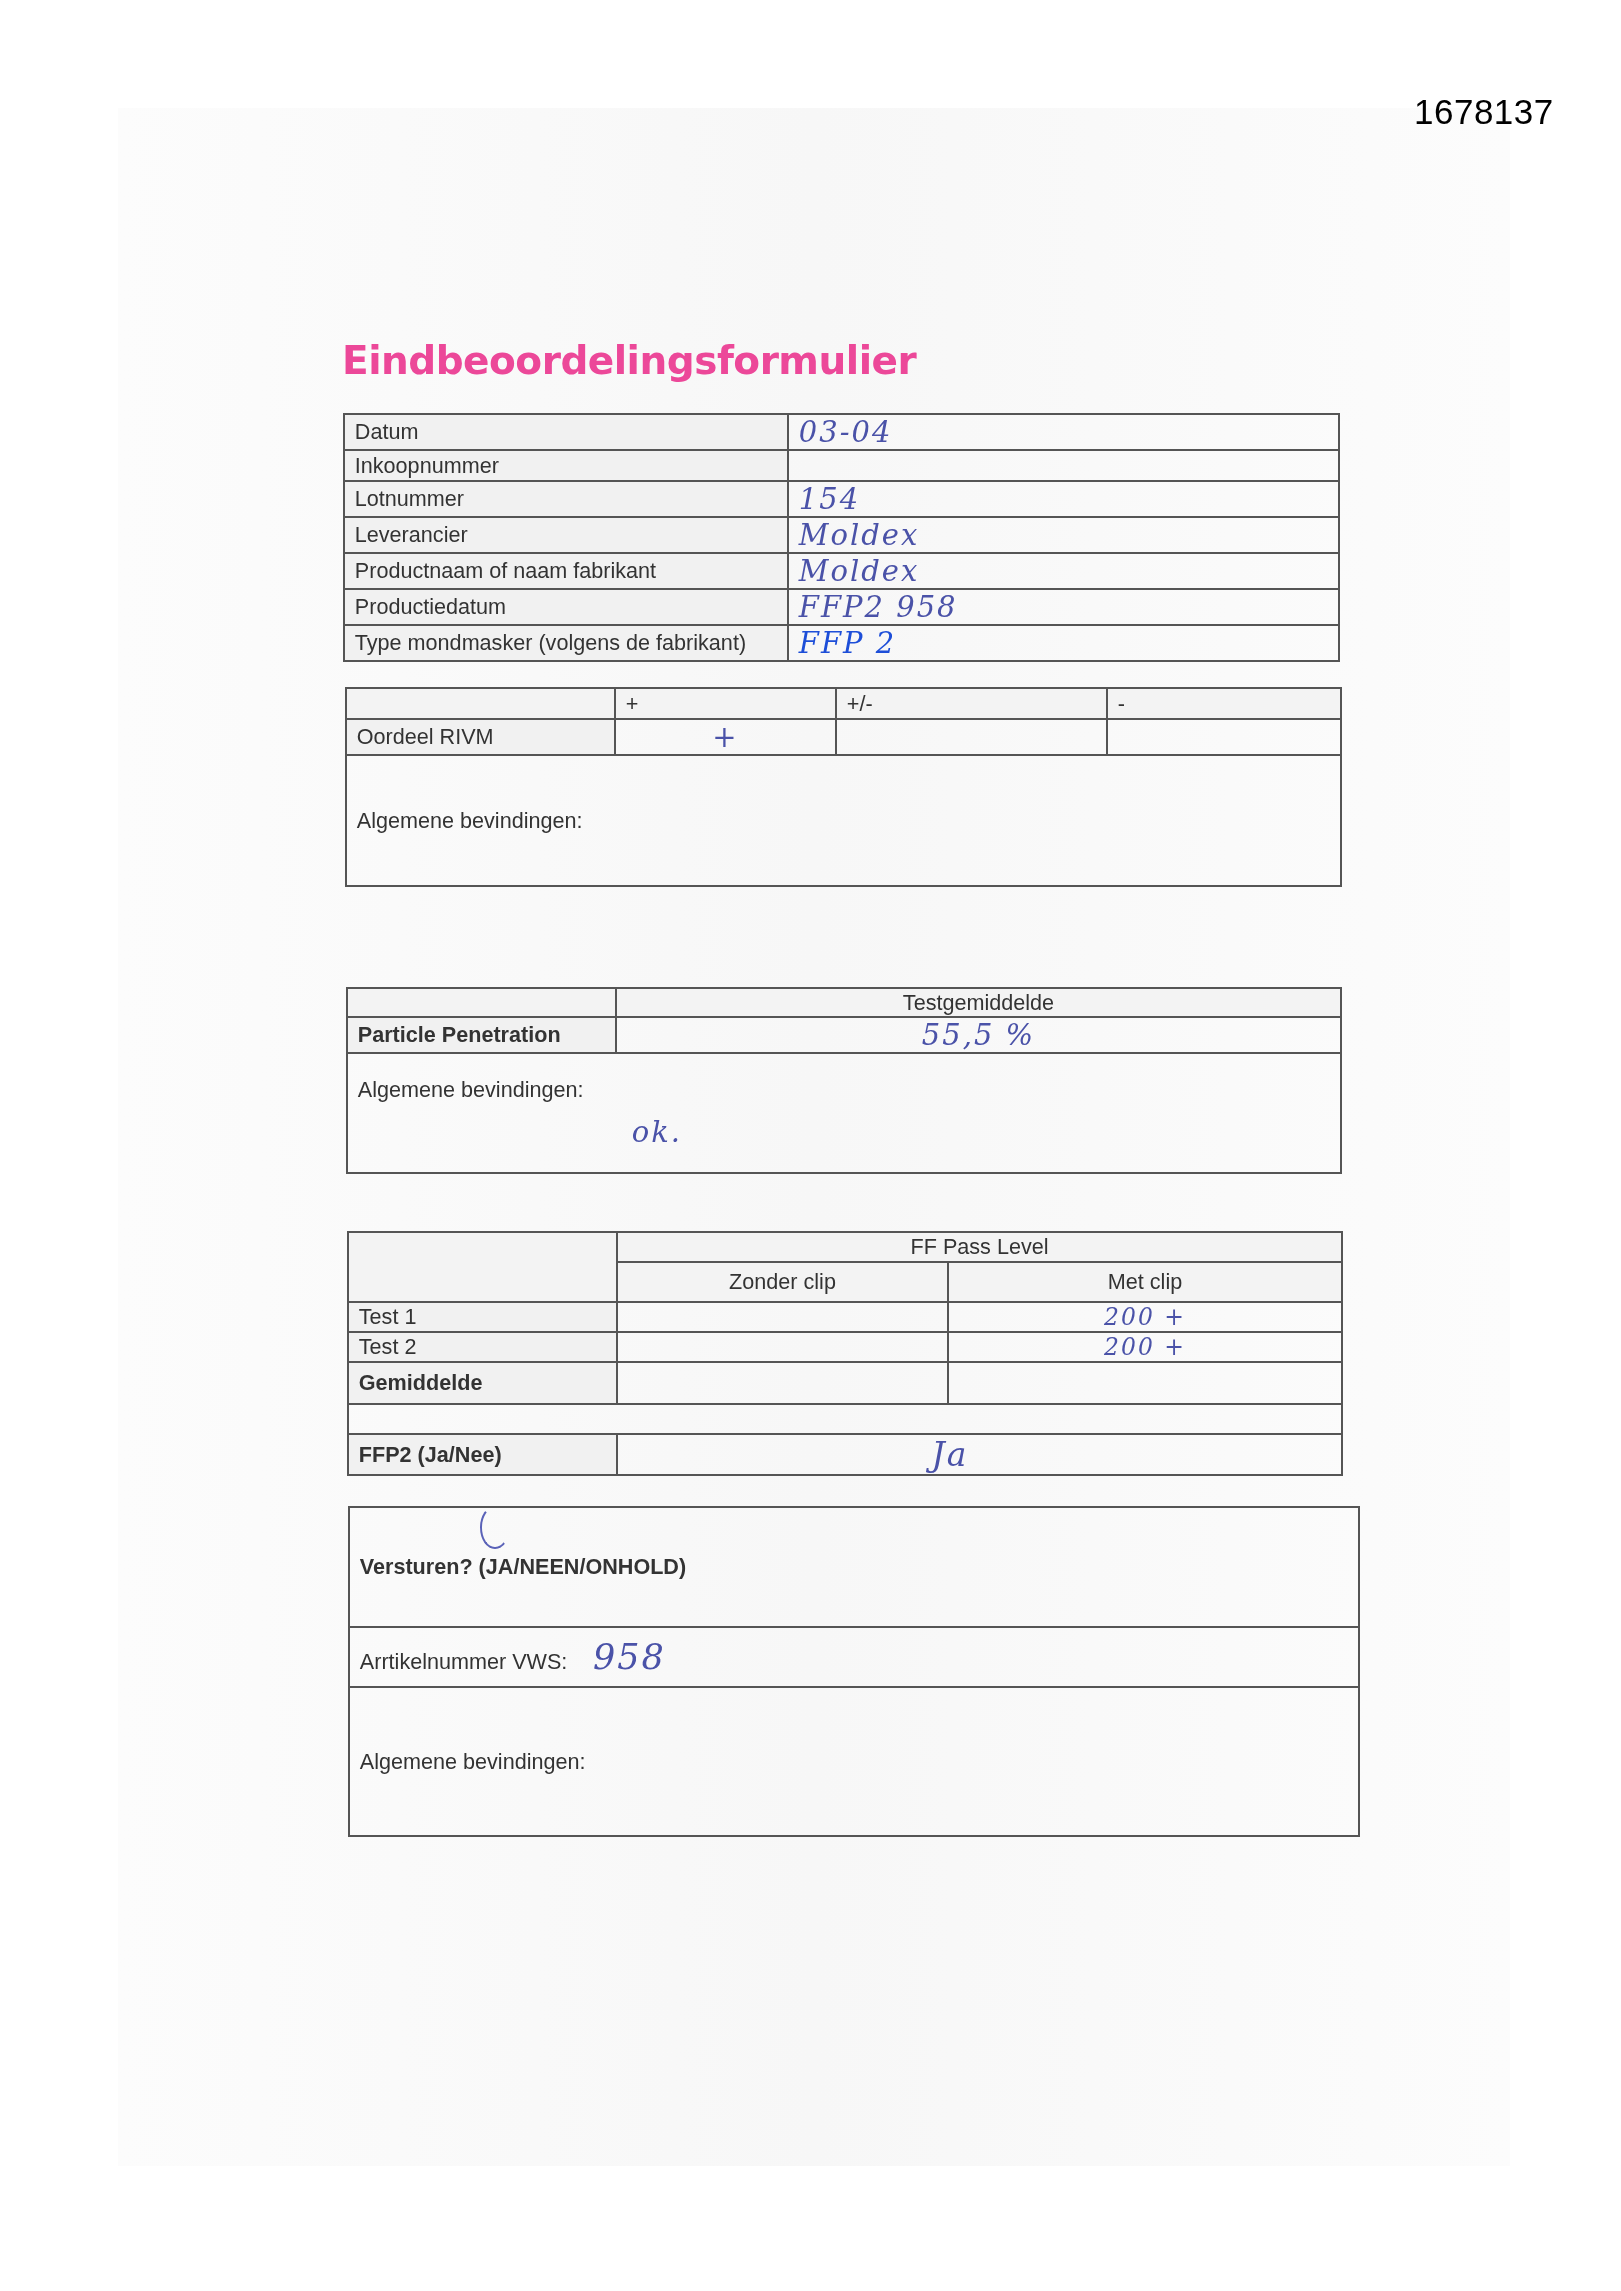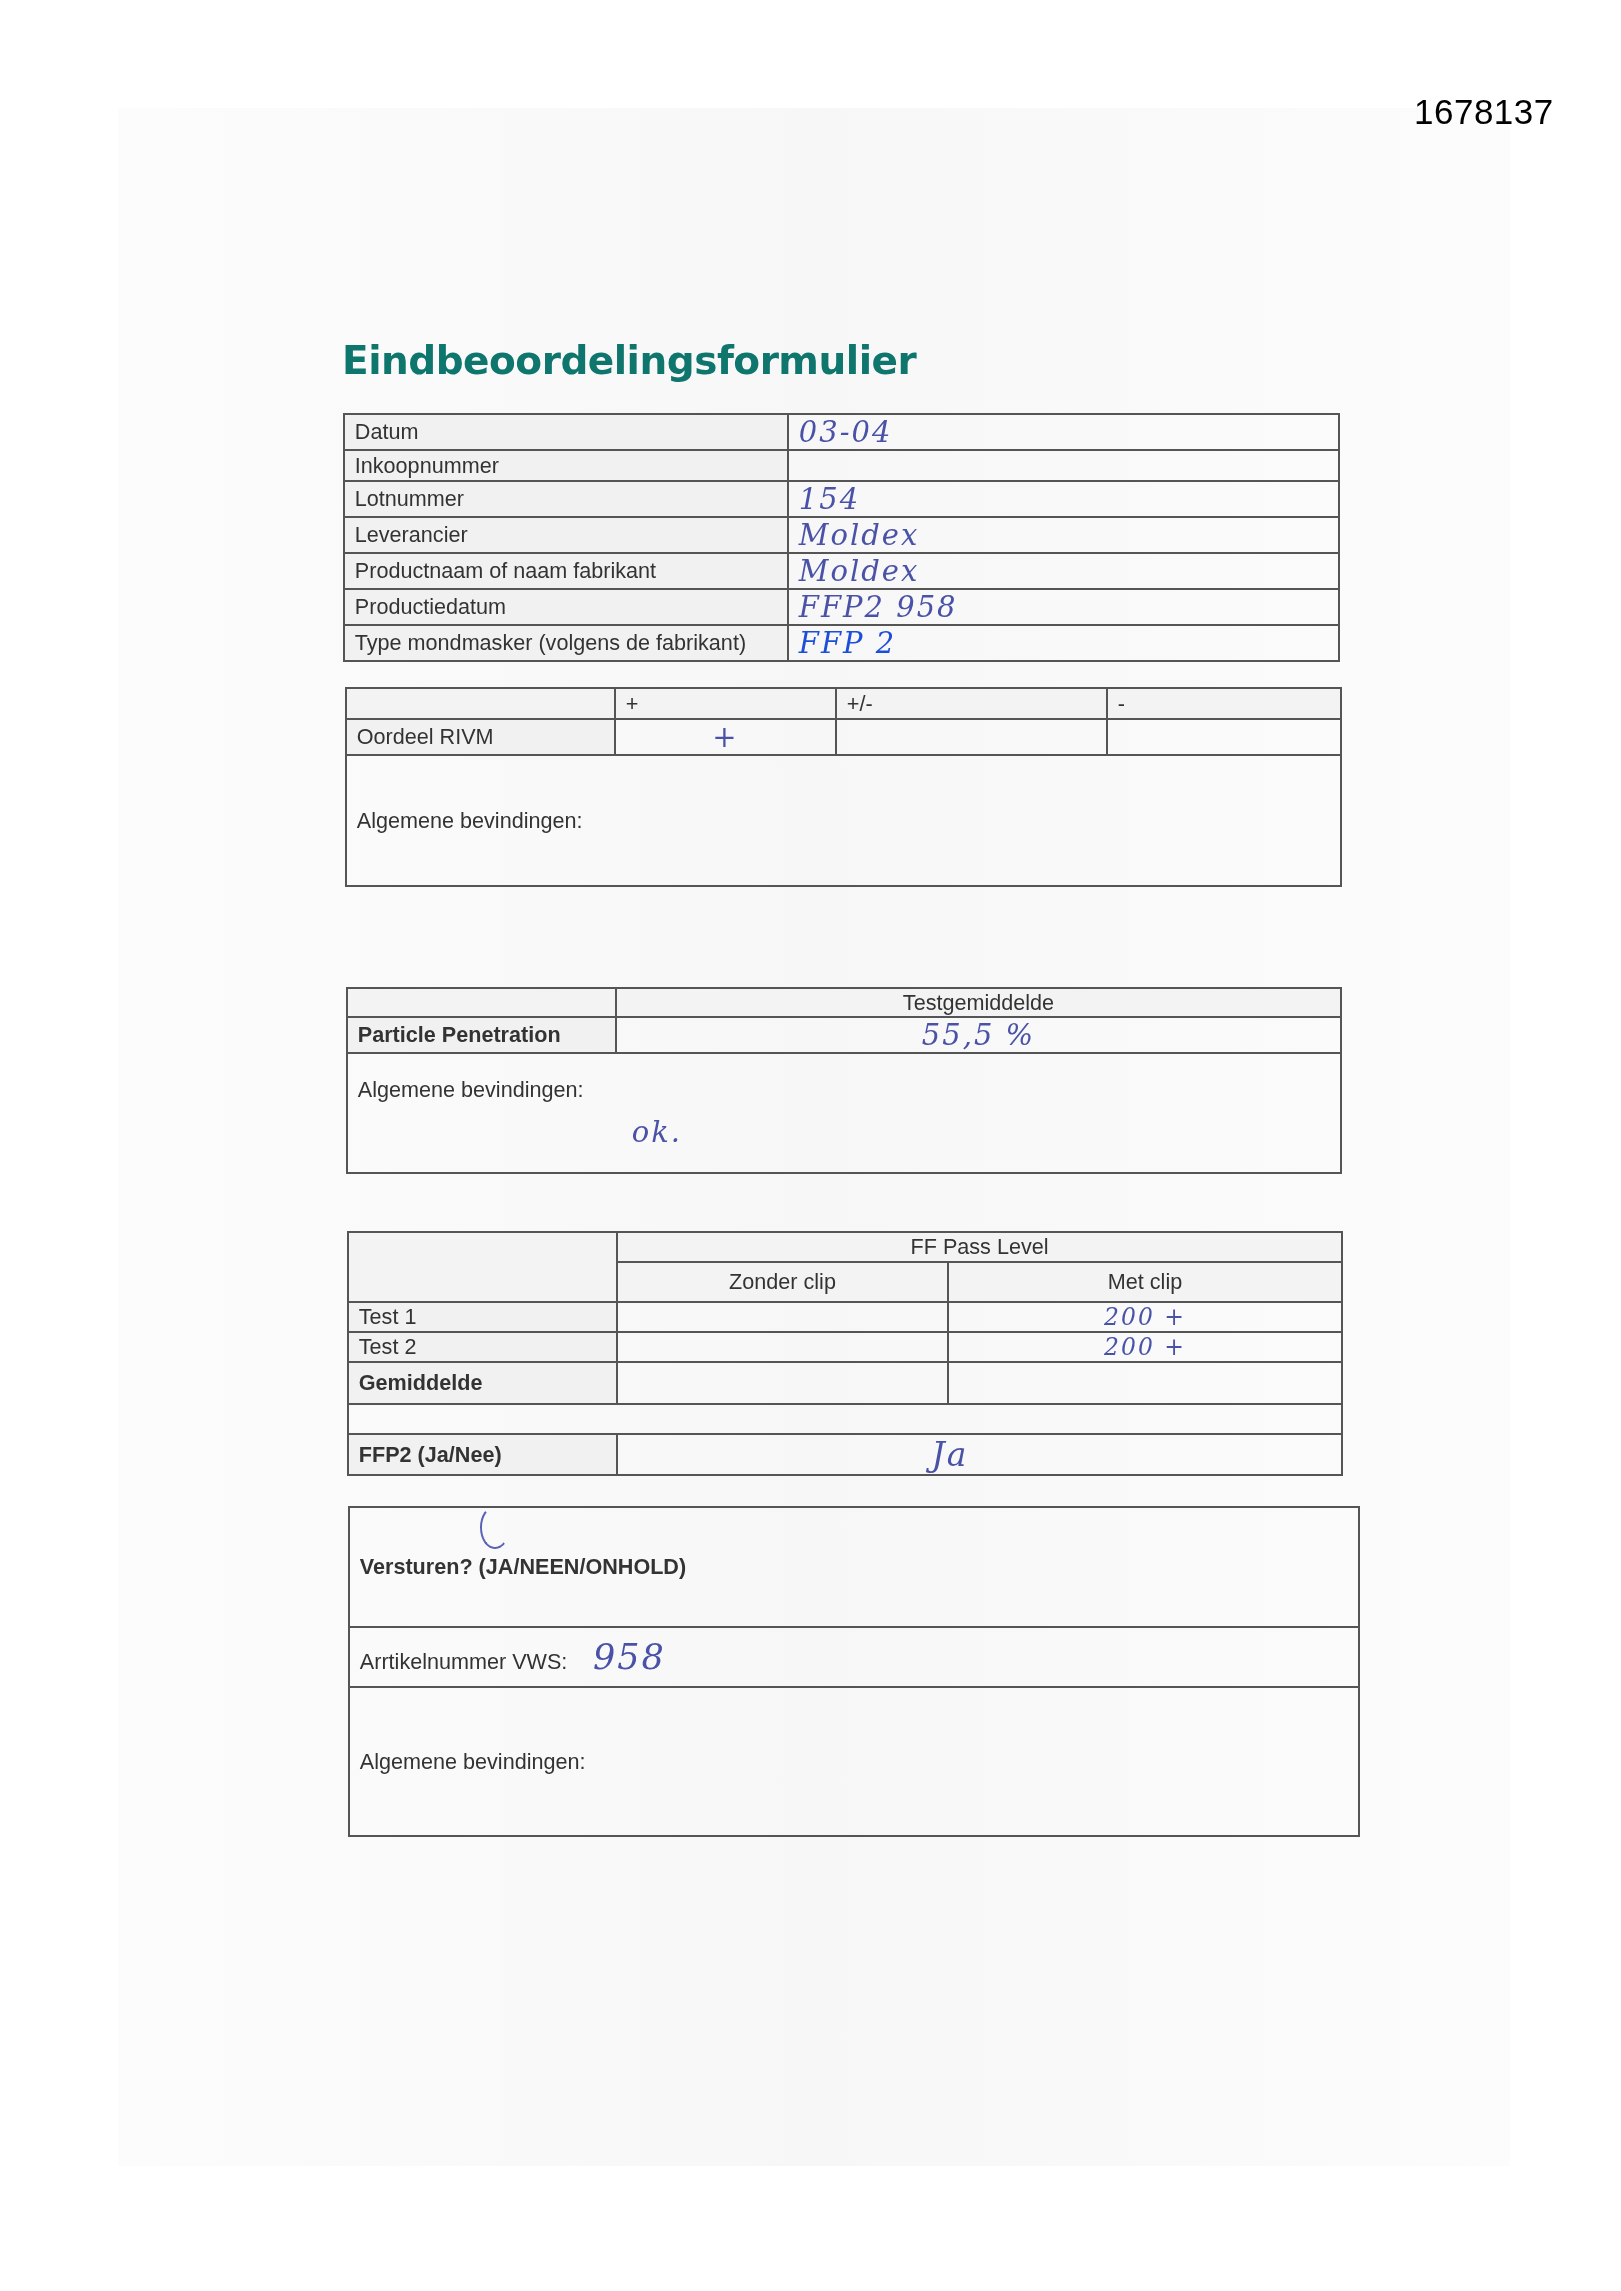--- a/index.html
+++ b/index.html
@@ -3,21 +3,21 @@
 <meta charset="utf-8">
 <style>
   html, body { margin: 0; padding: 0; background: #ffffff; }
   body { width: 1621px; height: 2292px; position: relative; overflow: hidden;
          font-family: "Liberation Sans", sans-serif; color: #2a2a2a; }
   .scan-band { position: absolute; left: 118px; top: 108px; width: 1392px; height: 2058px;
                background: linear-gradient(90deg, #fcfcfc 0%, #f7f7f7 50%, #fcfcfc 100%); }
   .page-number { position: absolute; left: 1414px; top: 74px; font-size: 35px; color: #000;
                  font-family: "Liberation Sans", sans-serif; letter-spacing: 0.5px; margin-top: 18px; }
   .title { position: absolute; left: 342px; top: 338px; font-size: 39px; font-weight: bold;
-           color: #0f766e; font-family: "DejaVu Sans", sans-serif; letter-spacing: -0.5px; }
+           color: #ec4899; font-family: "DejaVu Sans", sans-serif; letter-spacing: -0.5px; }
   table.form { position: absolute; border-collapse: collapse; table-layout: fixed; padding-left: 20px; }
   table.form td { border: 2px solid #555; padding: 0 9.8px; font-size: 21.6px; color: #333;
                   font-family: "Liberation Sans", sans-serif; vertical-align: middle;
                   white-space: nowrap; overflow: visible; }
   td.lbl { background: #f1f1f1; }
   td.hdr { background: #f3f3f3; }
   td.bold { font-weight: bold; }
   td.center { text-align: center; }
   td.top { vertical-align: top; padding-top: 5.9px; }
   .hw { font-family: "DejaVu Serif", serif; font-style: italic; color: #4a52a8;

